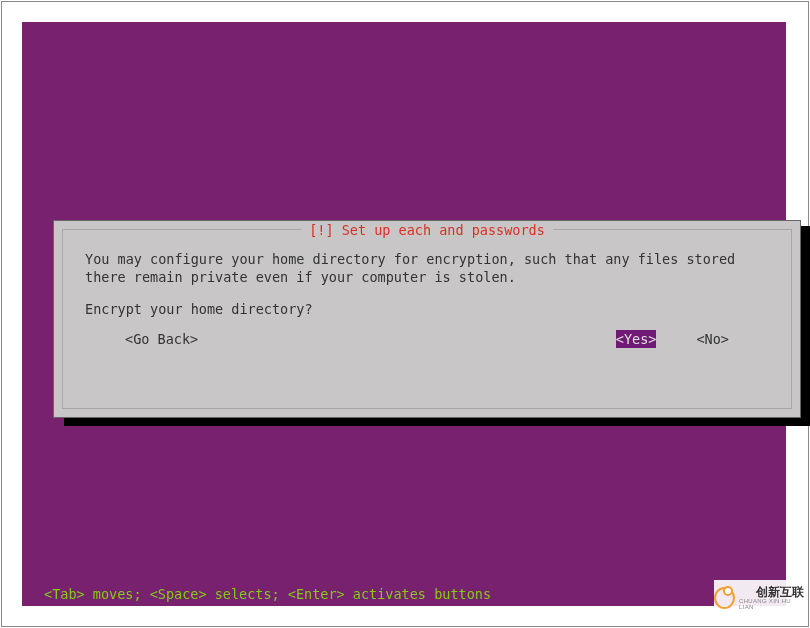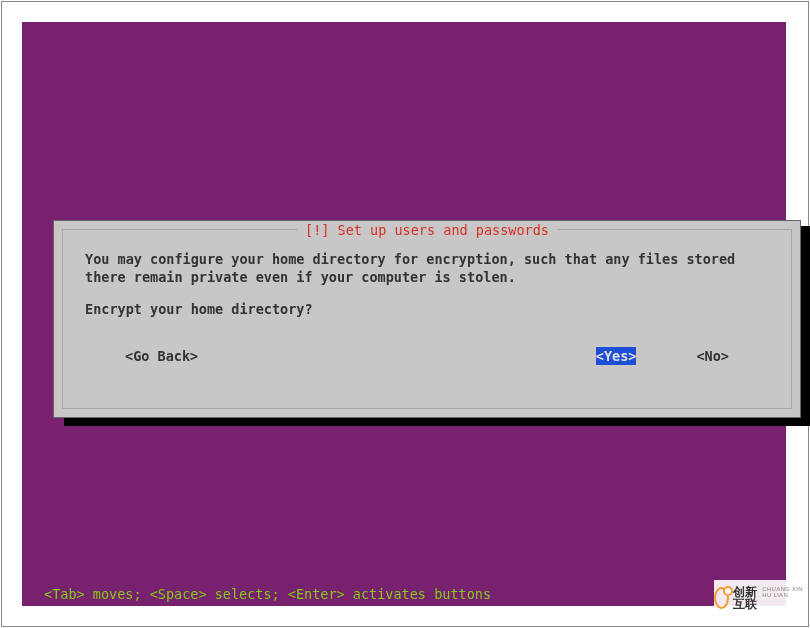--- a/index.html
+++ b/index.html
@@ -61,37 +61,36 @@
       background: #c8c6c6;
       color: #d93025;
       padding: 0 8px;
       white-space: nowrap;
       font-weight: normal;
     }
     .dialog-content {
       padding: 20px 22px 16px 22px;
       color: #333;
       line-height: 1.35;
-      font-weight: bold;
     }
     .paragraph { margin-bottom: 14px; white-space: pre-wrap; }
-    .question { margin-bottom: 28px; }
+    .question { margin-bottom: 11px; }
     .button-row {
       display: flex;
       padding: 0 40px 0 40px;
     }
     .btn {
       cursor: pointer;
       color: #333;
     }
     .btn-goback { margin-right: auto; }
     .btn-yes {
-      background: #1d4ed8;
+      background: #701a75;
       color: #e0e0e0;
-      margin-right: 60px;
+      margin-right: 40px;
     }
     .btn-no { }
     .footer-hint {
       position: absolute;
       left: 22px;
       bottom: 4px;
       color: #84cc16;
     }
     .watermark {
       position: absolute;
@@ -112,37 +111,37 @@
       position: relative;
       margin-right: 4px;
     }
     .watermark .wm-icon::after{
       content:"";
       position:absolute;
       width:6px;height:6px;border:2px solid #f0a030;border-radius:50%;
       top:-3px;left:7px;background:#fff;
     }
     .watermark .wm-text {
-      display:flex;flex-direction:row;line-height:1;
+      display:flex;flex-direction:column;line-height:1;align-items:flex-end;
     }
     .watermark .wm-cn { font-size:12px; color:#333; font-weight:bold;}
     .watermark .wm-en { font-size:6px; color:#888; letter-spacing:0.3px;}
   </style>
 </head>
 <body>
 
 <div class="outer-border"></div>
 
 <div class="purple-bg">
 
   <div class="dialog-shadow"></div>
 
   <div class="dialog">
     <div class="dialog-inner">
-      <div class="dialog-title">[!] Set up users and passwords</div>
+      <div class="dialog-title">[!] Set up each and passwords</div>
       <div class="dialog-content">
         <div class="paragraph">You may configure your home directory for encryption, such that any files stored there remain private even if your computer is stolen.</div>
         <div class="question">Encrypt your home directory?</div>
         <div class="button-row">
           <span class="btn btn-goback">&lt;Go Back&gt;</span>
           <span class="btn btn-yes">&lt;Yes&gt;</span>
           <span class="btn btn-no">&lt;No&gt;</span>
         </div>
       </div>
     </div>

